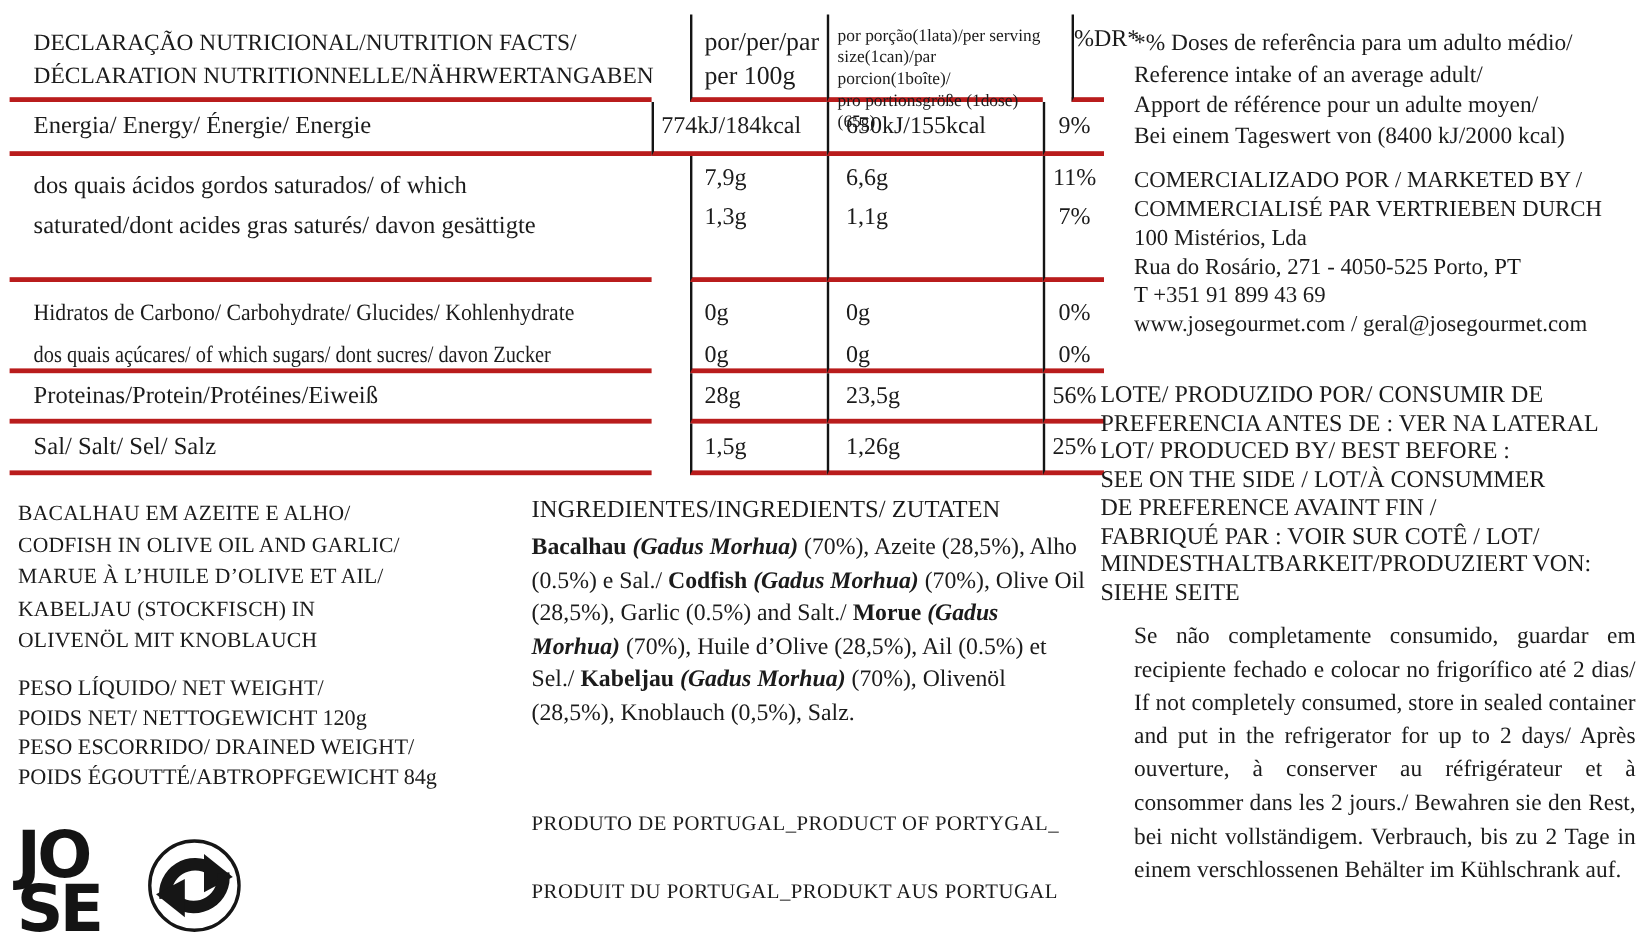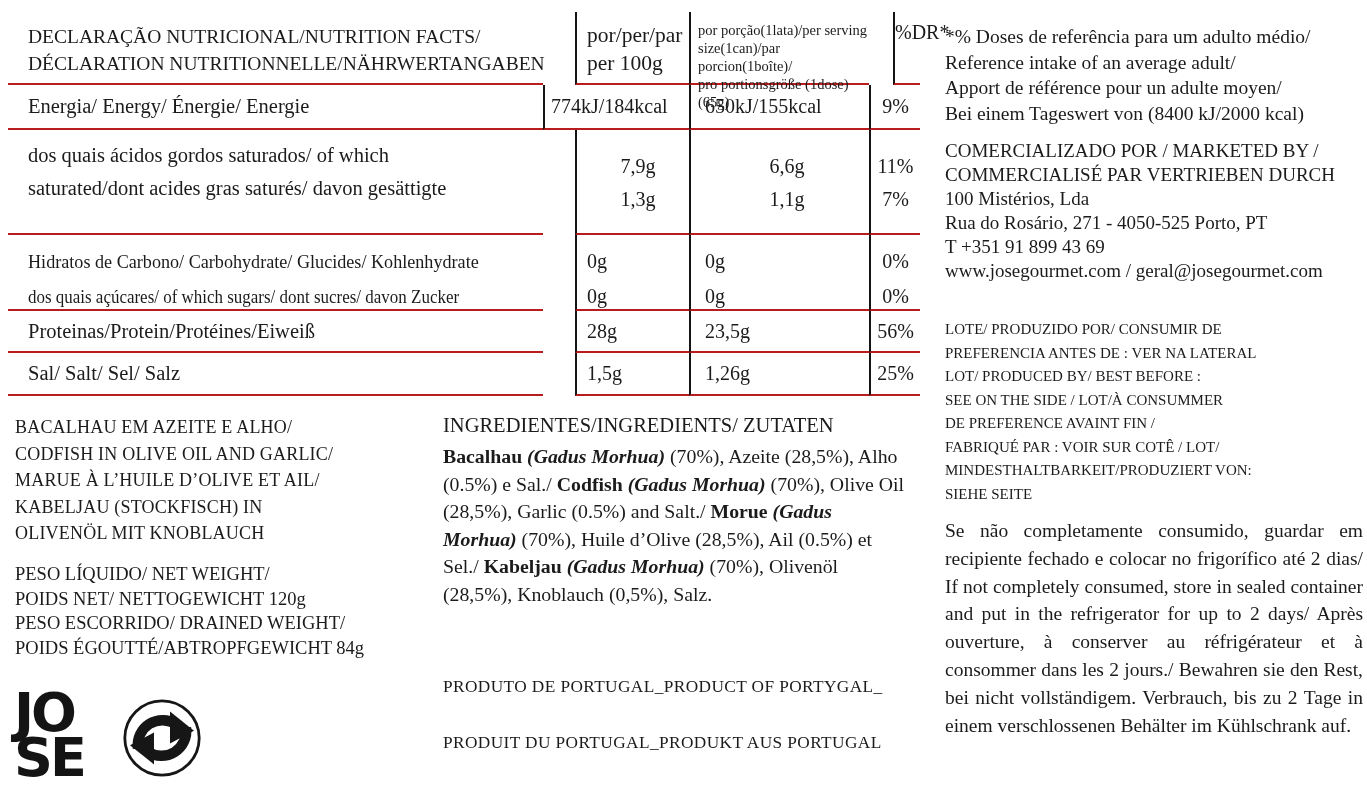--- a/index.html
+++ b/index.html
@@ -9,53 +9,53 @@
     overflow:hidden;
   }
   
   .ntable{
     position:absolute;left:8px;top:12px;
     display:grid;
     grid-template-columns:535px 146px 180px 51px;
     grid-template-rows:73px 45px 105px 76px 42px 43px;
   }
   .cell{box-sizing:border-box;overflow:visible;}
-  .bb{border-bottom:2px solid #b91c1c;}
+  .bb{border-bottom:4px solid #b91c1c;}
   .bl{border-left:2px solid #141414;}
   .vcenter{display:flex;flex-direction:column;justify-content:center;}
   .c1{padding-left:20px;}
   .c2{padding-left:10px;margin-left:32px;}
   .c3{padding-left:14px;}
   .c4{text-align:center;}
   .hdr1{font-size:19.5px;line-height:27px;padding-top:11px;white-space:nowrap;}
   .hdr2{font-size:21.5px;line-height:28px;padding-top:9px;}
   .hdr3{font-size:14.5px;line-height:18px;padding-top:9px;padding-left:7px;}
   .hdr4{font-size:20px;padding-top:9px;margin-left:24px;}
   .rlabel{font-size:20.5px;}
   .rval{font-size:20px;}
   .lines33 div{line-height:33px;}
   .pt9{padding-top:9px;}
-  .pt11{padding-top:20px;text-align:center;}
+  .pt11{padding-top:2px;}
   .lines35 div{line-height:35px;}
   .nowrap{white-space:nowrap;}
   .sx93{transform:scaleX(.93);transform-origin:left center;}
   .sx87{transform:scaleX(.87);transform-origin:left center;}
   .fs19{font-size:19.5px;}
   
   .blk{position:absolute;white-space:pre-line;}
   .product-names{left:15px;top:414px;font-size:18px;line-height:26.5px;letter-spacing:.2px;}
   .weights{left:15px;top:562px;font-size:18.5px;line-height:24.5px;}
   .ingr-title{left:443px;top:414px;font-size:20.5px;white-space:nowrap;}
   .ingr-text{position:absolute;left:443px;top:443px;width:462px;font-size:19.8px;line-height:27.6px;white-space:normal;}
   .ingr-text .b{font-weight:bold;}
   .ingr-text .i{font-style:italic;}
   .origin{left:443px;top:645px;font-size:17.3px;line-height:28px;letter-spacing:.4px;}
   .refnote{left:945px;top:24px;font-size:19.5px;line-height:25.5px;width:420px;}
   .marketed{left:945px;top:139px;font-size:19px;line-height:24px;width:420px;}
-  .lot{left:945px;top:318px;font-size:15px;line-height:23.5px;width:420px;}
+  .lot{left:917px;top:318px;font-size:20px;line-height:23.5px;width:420px;}
   .storage{position:absolute;left:945px;top:517px;width:418px;font-size:19.5px;line-height:27.8px;
            text-align:justify;white-space:normal;}
   
   .jose{
     position:absolute;left:14px;top:690px;
     font-family:"DejaVu Sans","Liberation Sans",sans-serif;
     font-weight:bold;font-size:54px;line-height:45px;letter-spacing:-3px;color:#141414;
   }
   .greendot{position:absolute;left:122px;top:698px;width:80px;height:80px;}
 </style>

